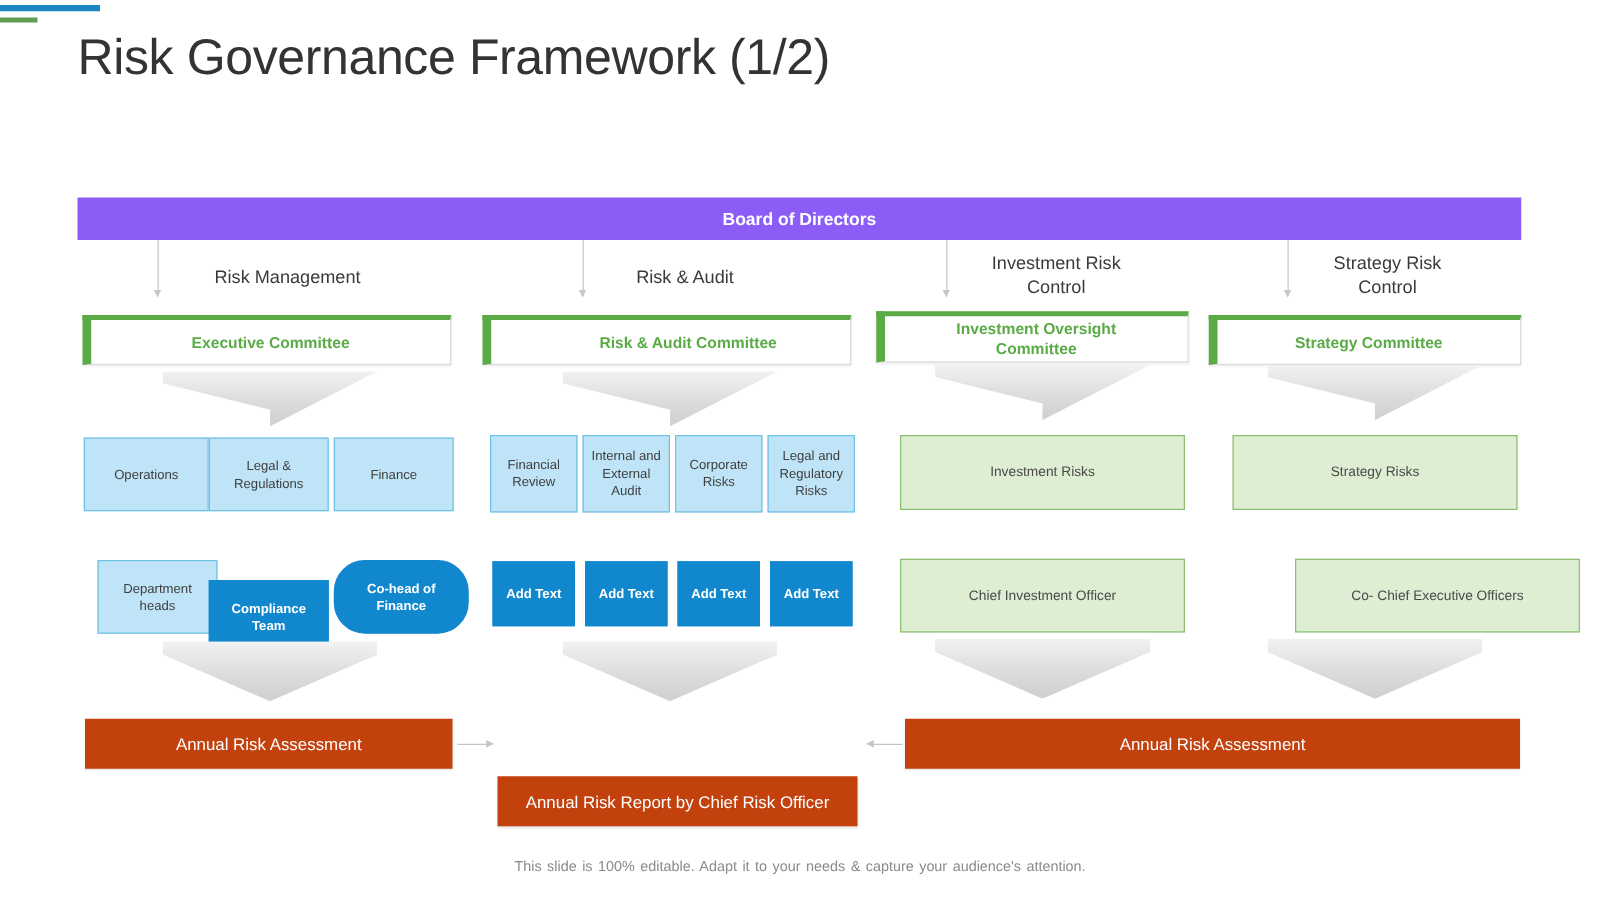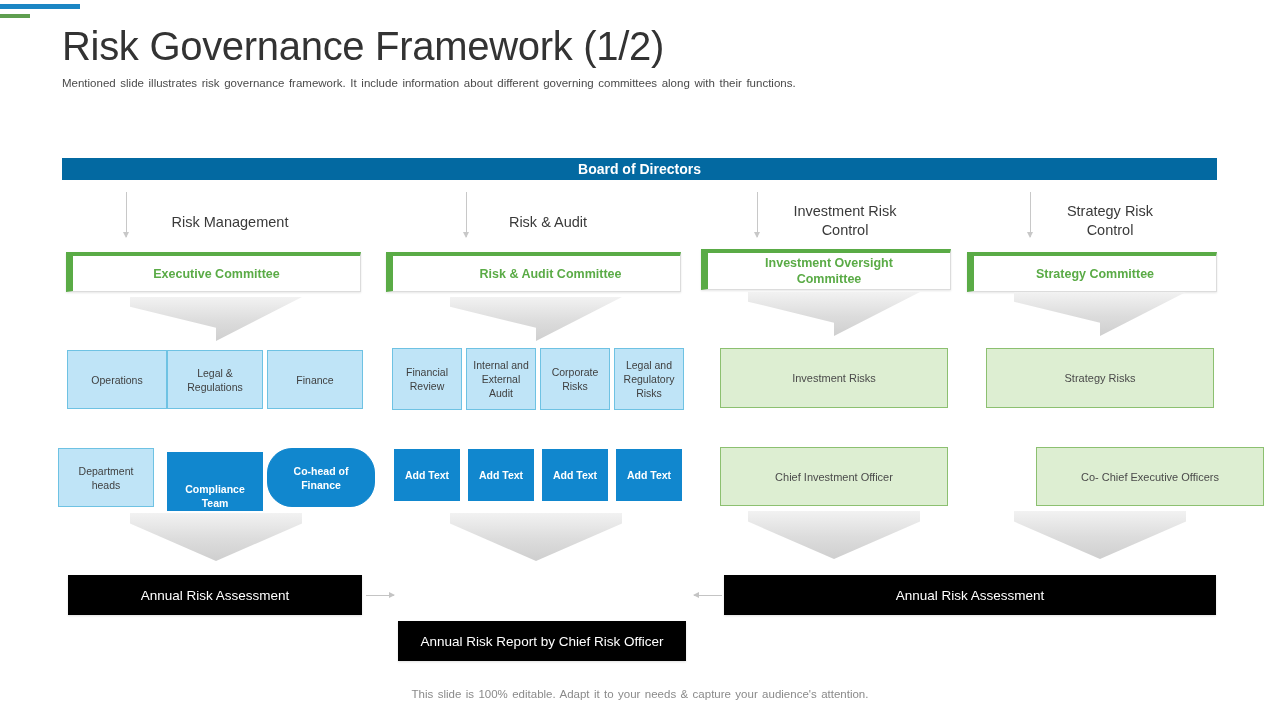--- a/index.html
+++ b/index.html
@@ -28,22 +28,22 @@
     letter-spacing: -0.3px; white-space: nowrap;
   }
   .subtitle {
     position: absolute; left: 62px; top: 77px;
     font-size: 11.5px; color: #4a4a4a; white-space: nowrap;
     word-spacing: 1.4px;
   }
 
   
   .board-bar {
-    position: absolute; left: 62px; top: 158px; width: 1155px; height: 22px;
-    background: #0369a1; color: #ffffff;
+    position: absolute; left: 62px; top: 158px; width: 1155px; height: 34px;
+    background: #8b5cf6; color: #ffffff;
     display: flex; align-items: center; justify-content: center;
     font-size: 14px; font-weight: bold;
   }
 
   
   .conn {
     position: absolute; width: 1px; background: #c8c8c8;
   }
   .conn::after {
     content: ""; position: absolute; left: -3px; bottom: -1px;
@@ -96,21 +96,21 @@
     background: #1187ce; border: 1px solid #1187ce; color: #ffffff;
     font-weight: bold;
   }
   .node.lgreen {
     background: #ddeed2; border: 1px solid #8cc070; color: #4a4a4a;
     font-size: 11px;
   }
 
   
   .greenbar {
-    position: absolute; background: #000000; color: #ffffff;
+    position: absolute; background: #c2410c; color: #ffffff;
     display: flex; align-items: center; justify-content: center;
     font-size: 13.5px; height: 40px;
     box-shadow: 0 1px 2px rgba(0,0,0,0.12);
   }
 
   
   .harrow { position: absolute; height: 1px; background: #c4c4c4; }
   .harrow .head {
     position: absolute; top: -3.5px;
     border-top: 3.5px solid transparent;
@@ -128,21 +128,20 @@
 </style>
 </head>
 <body>
 
 <div class="slide">
 
   <div class="deco-blue"></div>
   <div class="deco-green"></div>
 
   <div class="title">Risk Governance Framework (1/2)</div>
-  <div class="subtitle">Mentioned slide illustrates risk governance  framework. It include information about different  governing  committees along with their functions.</div>
 
   <div class="board-bar">
     <span>Board of Directors</span>
   </div>
 
   <div class="conn" style="left:126px; top:192px; height:45px;"></div>
   <div class="conn" style="left:466px; top:192px; height:45px;"></div>
   <div class="conn" style="left:757px; top:192px; height:45px;"></div>
   <div class="conn" style="left:1030px; top:192px; height:45px;"></div>
 
@@ -203,25 +202,25 @@
   </div>
 
   <div class="node lgreen" style="left:986px; top:348px; width:228px; height:60px;">
     <span style="white-space:pre-line;">Strategy Risks</span>
   </div>
 
   <div class="node lgreen" style="left:720px; top:348px; width:228px; height:60px;">
     <span style="white-space:pre-line;">Investment Risks</span>
   </div>
 
-  <div class="node lblue" style="left:58px;  top:448px; width:96px; height:59px;justify-content:center;">
+  <div class="node lblue" style="left:78px;  top:448px; width:96px; height:59px;justify-content:center;">
     <span style="white-space:pre-line;">Department
 heads</span>
   </div>
-  <div class="node dblue" style="left:167px; top:452px; width:96px; height:59px;align-items:flex-end;">
+  <div class="node dblue" style="left:167px; top:464px; width:96px; height:59px;">
     <span style="white-space:pre-line;">Compliance
 Team</span>
   </div>
   <div class="node dblue" style="left:267px; top:448px; width:108px; height:59px;border-radius:25px;">
     <span style="white-space:pre-line;">Co-head of
 Finance</span>
   </div>
 
   <div class="node dblue" style="left:394px; top:449px; width:66px; height:52px;">
     <span style="white-space:pre-line;">Add Text</span>

